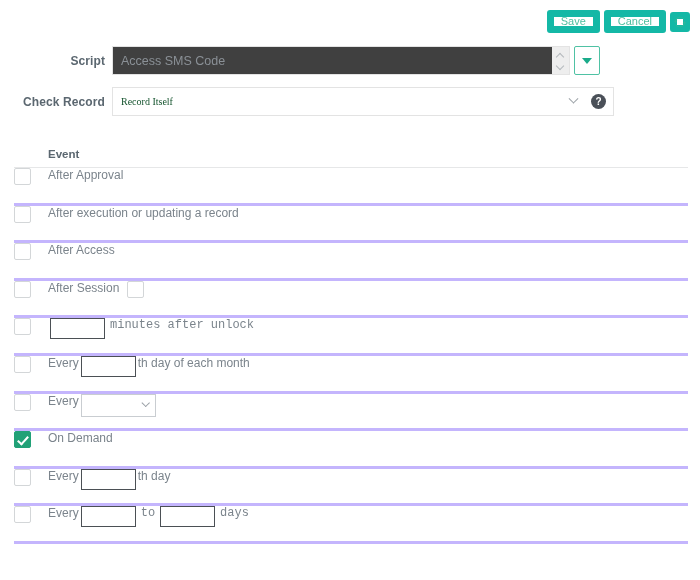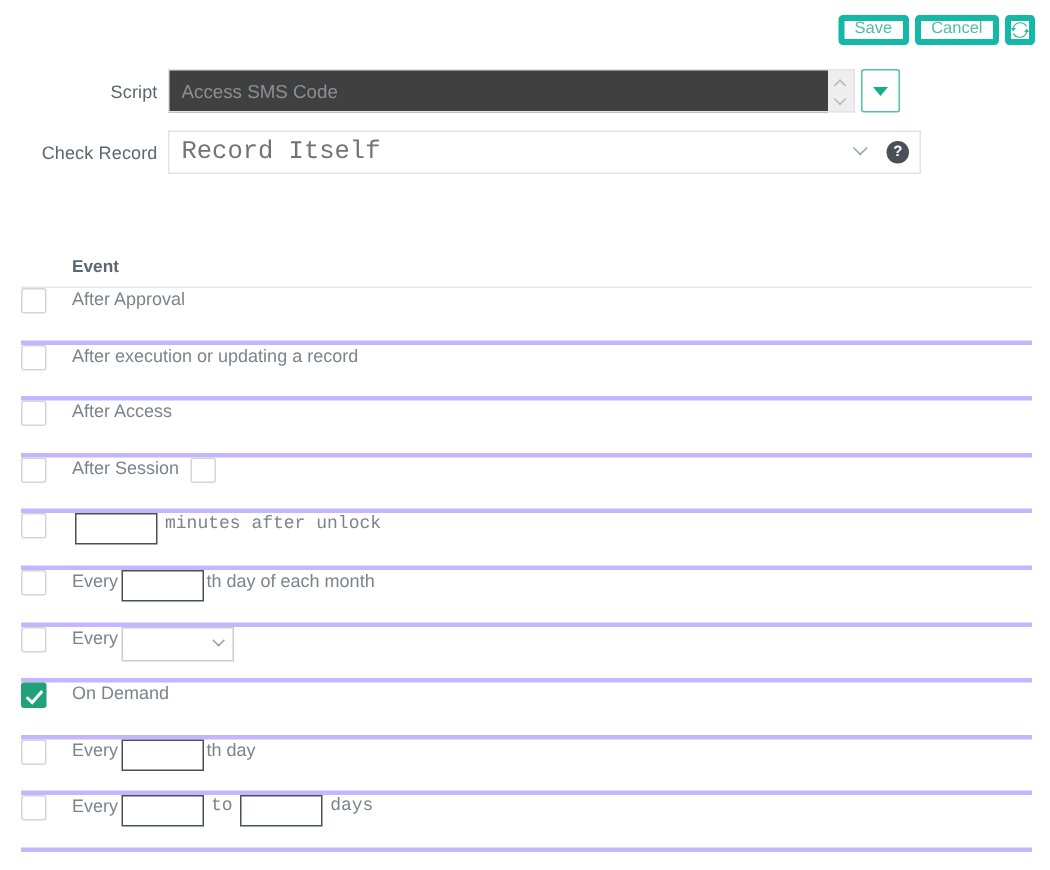--- a/index.html
+++ b/index.html
@@ -23,21 +23,21 @@
   
   .toolbar {
     position: absolute;
     top: 10px;
     right: 10px;
     display: flex;
     align-items: center;
     gap: 4px;
   }
   .tb-btn {
-    border: 4px solid #14b8a6;
+    border: 7px solid #14b8a6;
     background: #ffffff;
     color: #4fbfa0;
     font-family: "Liberation Sans", sans-serif;
     font-size: 11px;
     line-height: 1;
     padding: 4px 7px 5px 7px;
     border-radius: 3px;
     cursor: pointer;
     white-space: nowrap;
     height: 20px;
@@ -60,21 +60,21 @@
   }
   .form-row {
     display: flex;
     align-items: flex-start;
     margin-bottom: 12px;
   }
   .form-label {
     width: 105px;
     text-align: right;
     font-size: 12px;
-    font-weight: normal;
+    font-weight: bold;
     color: #5b6770;
     padding-top: 8px;
     padding-right: 0;
     letter-spacing: .1px;
   }
   .field-wrap {
     margin-left: 7px;
     display: flex;
     align-items: stretch;
   }
@@ -141,23 +141,23 @@
     border-top: 6px solid #1aab8a;
   }
 
   
   .tr-select {
     width: 450px;
     height: 29px;
     background: #ffffff;
     border: 1px solid #e3e3e3;
     border-right: none;
-    font-family: Liberation Mono, monospace;
-    font-size: 17px;
-    color: #737373;
+    font-family: Liberation Serif, serif;
+    font-size: 10px;
+    color: #14532d;
     padding: 0 8px;
     display: flex;
     align-items: center;
   }
   .tr-caret {
     width: 22px;
     height: 29px;
     border: 1px solid #e3e3e3;
     border-left: none;
     border-right: none;
@@ -204,21 +204,20 @@
     top: 140px;
     left: 14px;
     width: 674px;
   }
   .thead {
     height: 28px;
     display: flex;
     align-items: center;
     border-bottom: 1px solid #e6e7e8;
     padding-left: 34px;
-    margin-top: 24px;
   }
   .th {
     font-size: 11.5px;
     font-weight: bold;
     color: #5b6770;
   }
   .trow {
     height: 37.6px;
     display: flex;
     align-items: flex-start;

